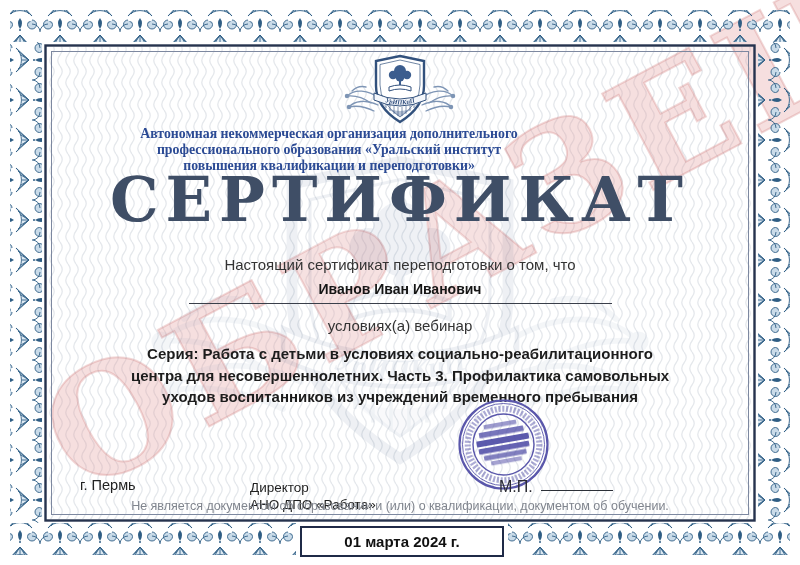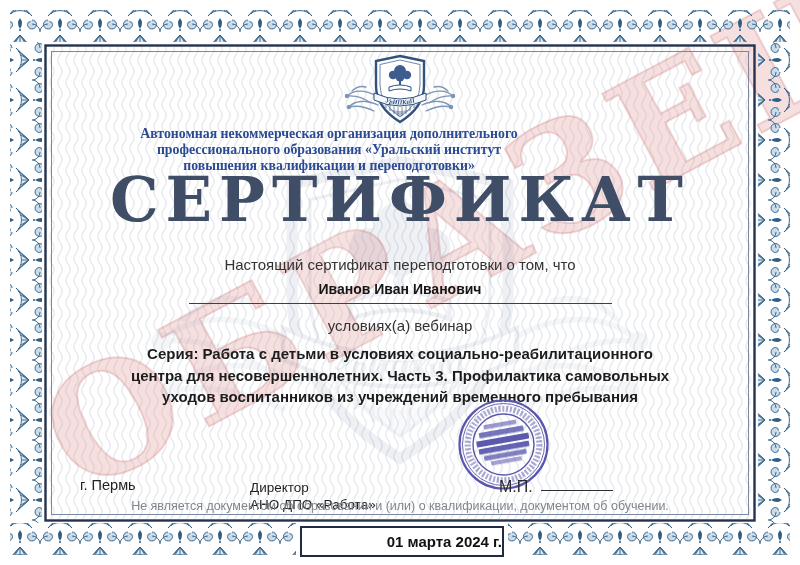--- a/index.html
+++ b/index.html
@@ -44,21 +44,21 @@
   }
   .city{position:absolute;left:80px;top:477px;font-size:14.5px;color:#222;}
   .director{position:absolute;left:250px;top:462px;font-size:13.5px;line-height:16.5px;color:#1f1f1f;margin-top:18px;}
   .seal-label{position:absolute;left:499px;top:478px;font-size:16px;color:#2b2b33;z-index:4;}
   .sig-line{position:absolute;left:541px;top:490px;width:72px;border-top:1.6px solid #2c3038;z-index:4;}
   .stamp{position:absolute;left:456px;top:397px;width:95px;height:95px;z-index:3;}
   .disclaimer{position:absolute;left:0;top:499px;width:800px;text-align:center;font-size:12.5px;color:#80858e;}
   .date-box{
     position:absolute;left:300px;top:526px;width:200px;height:27px;z-index:6;
     background:#fff;border:2px solid #1f2a47;box-shadow:0 0 0 4px #ffffff;
-    text-align:right;line-height:27px;font-size:15px;font-weight:700;color:#111;
+    text-align:center;line-height:27px;font-size:15px;font-weight:700;color:#111;
   }
   .defs-holder{position:absolute;width:0;height:0;overflow:hidden;}
 </style>
 </head>
 <body>
 
 <div class="cert">
 
   <svg class="defs-holder" aria-hidden="true">
     <defs>

